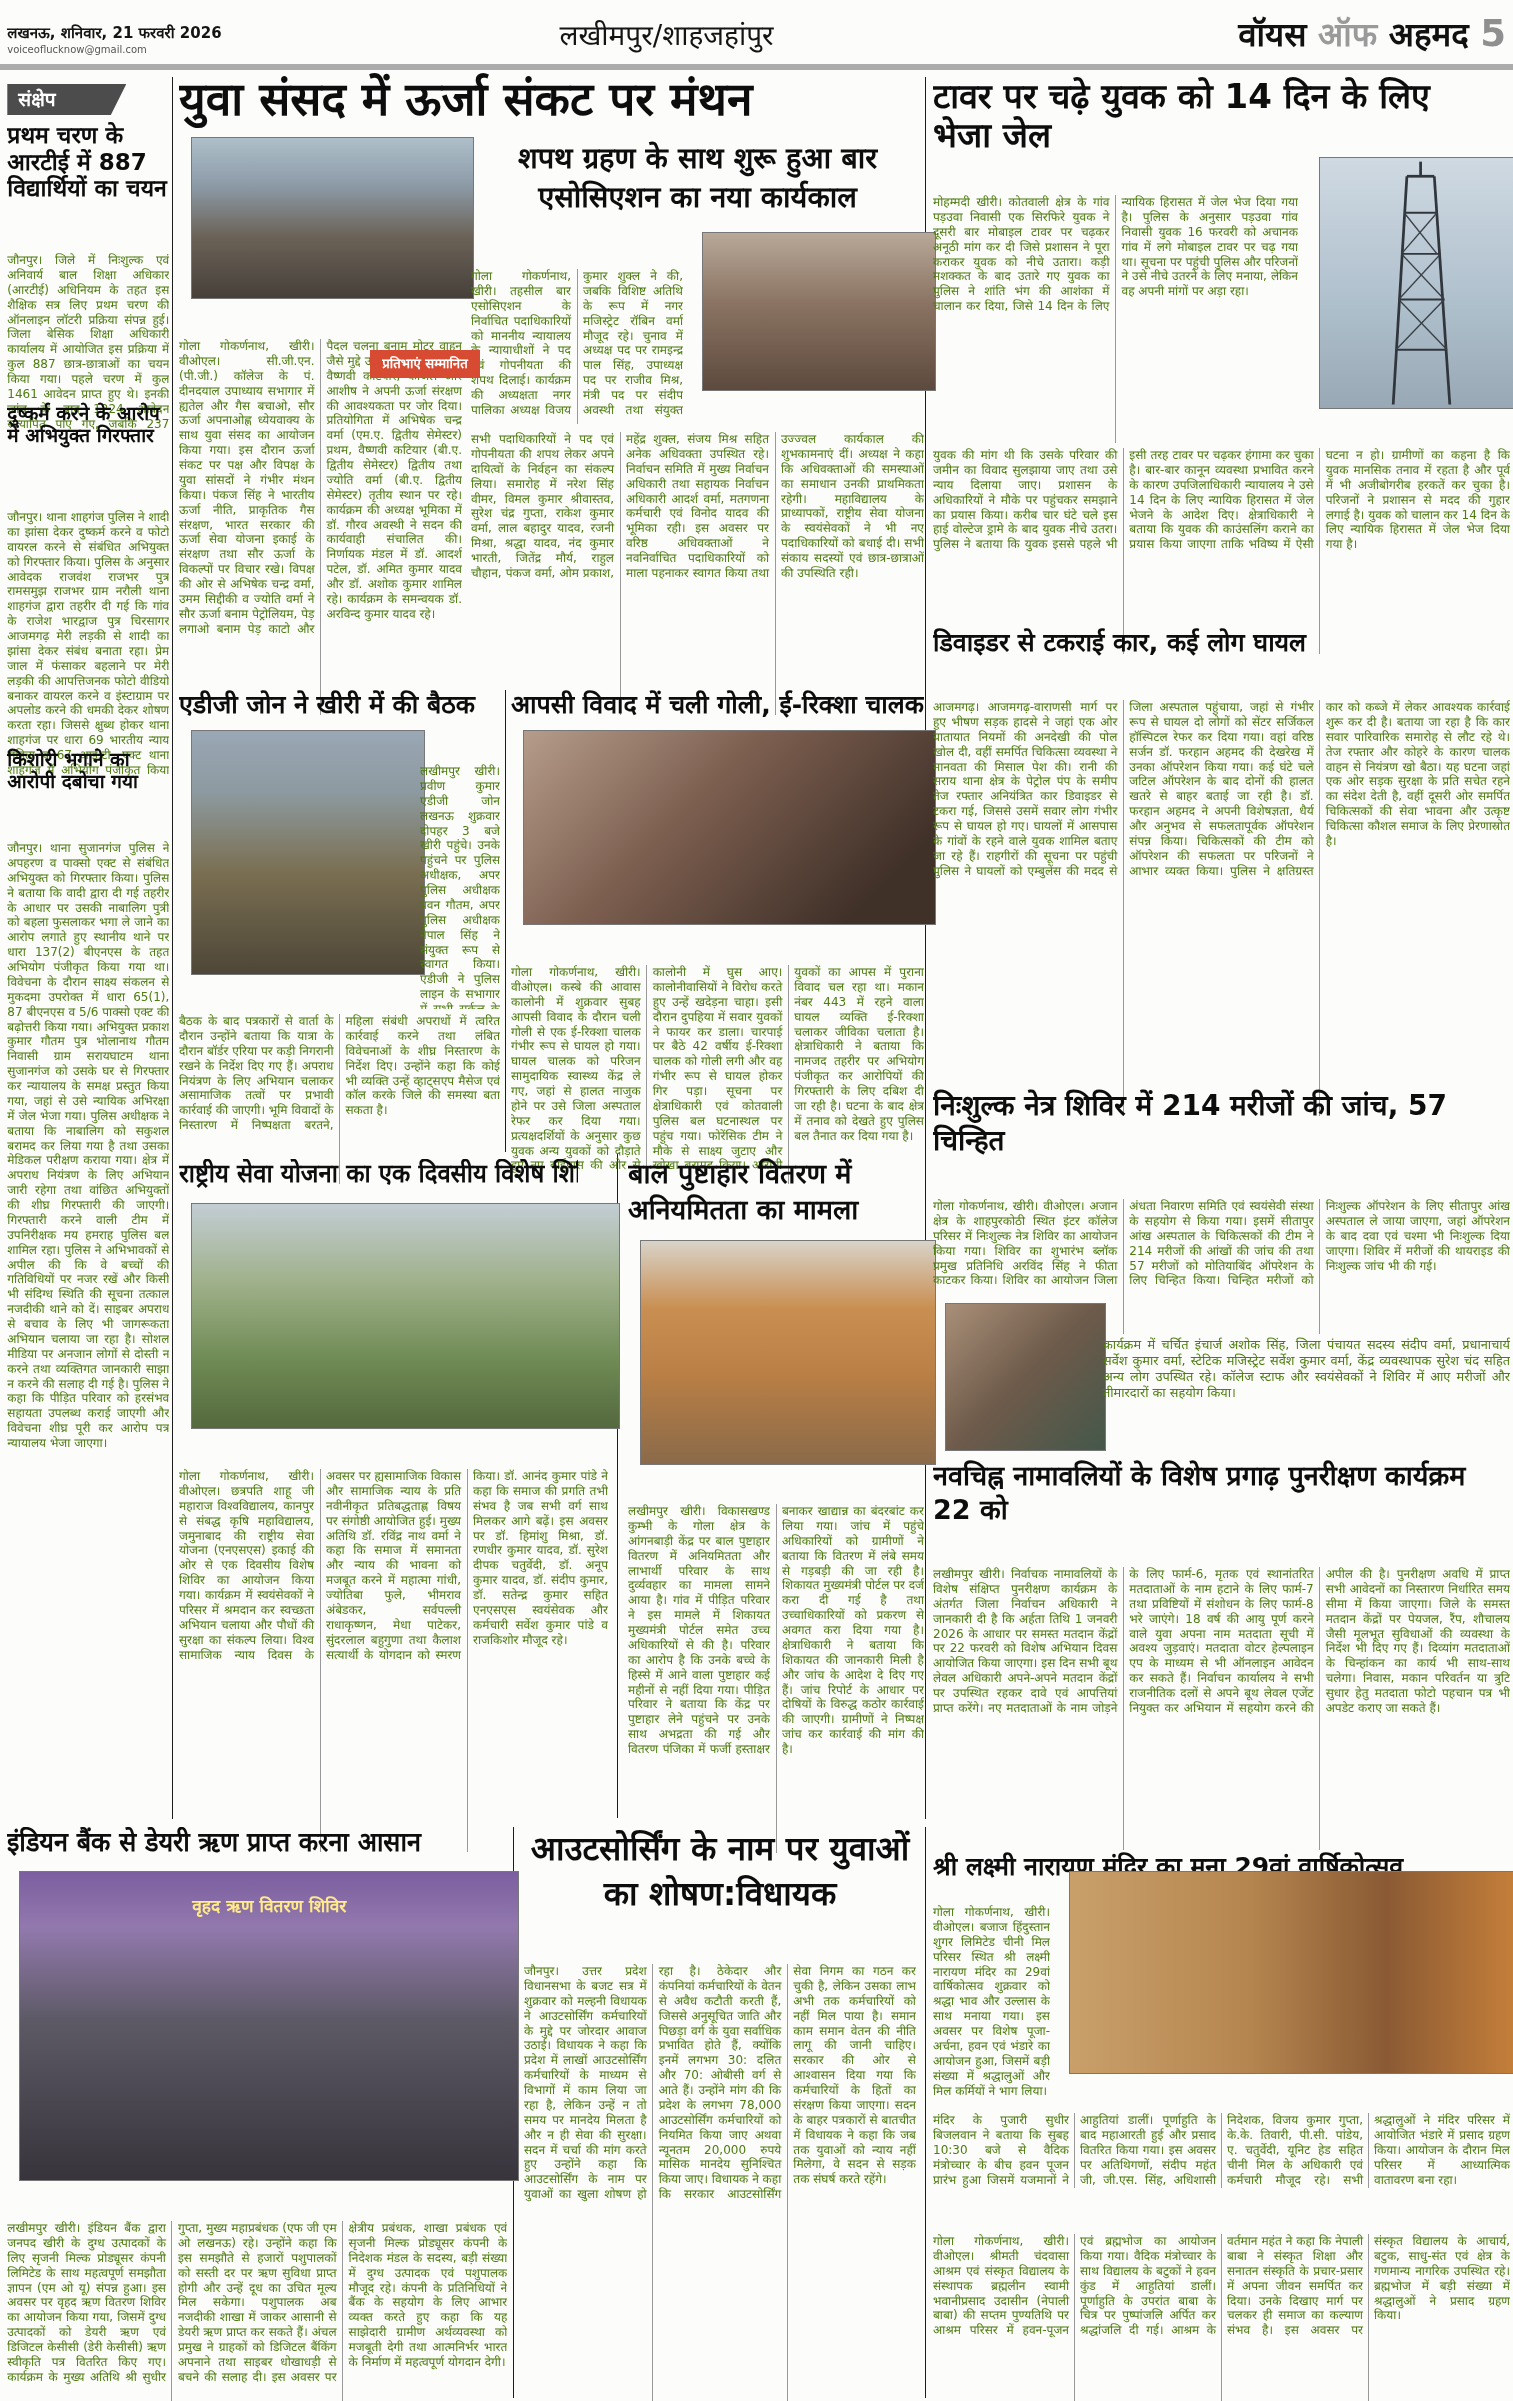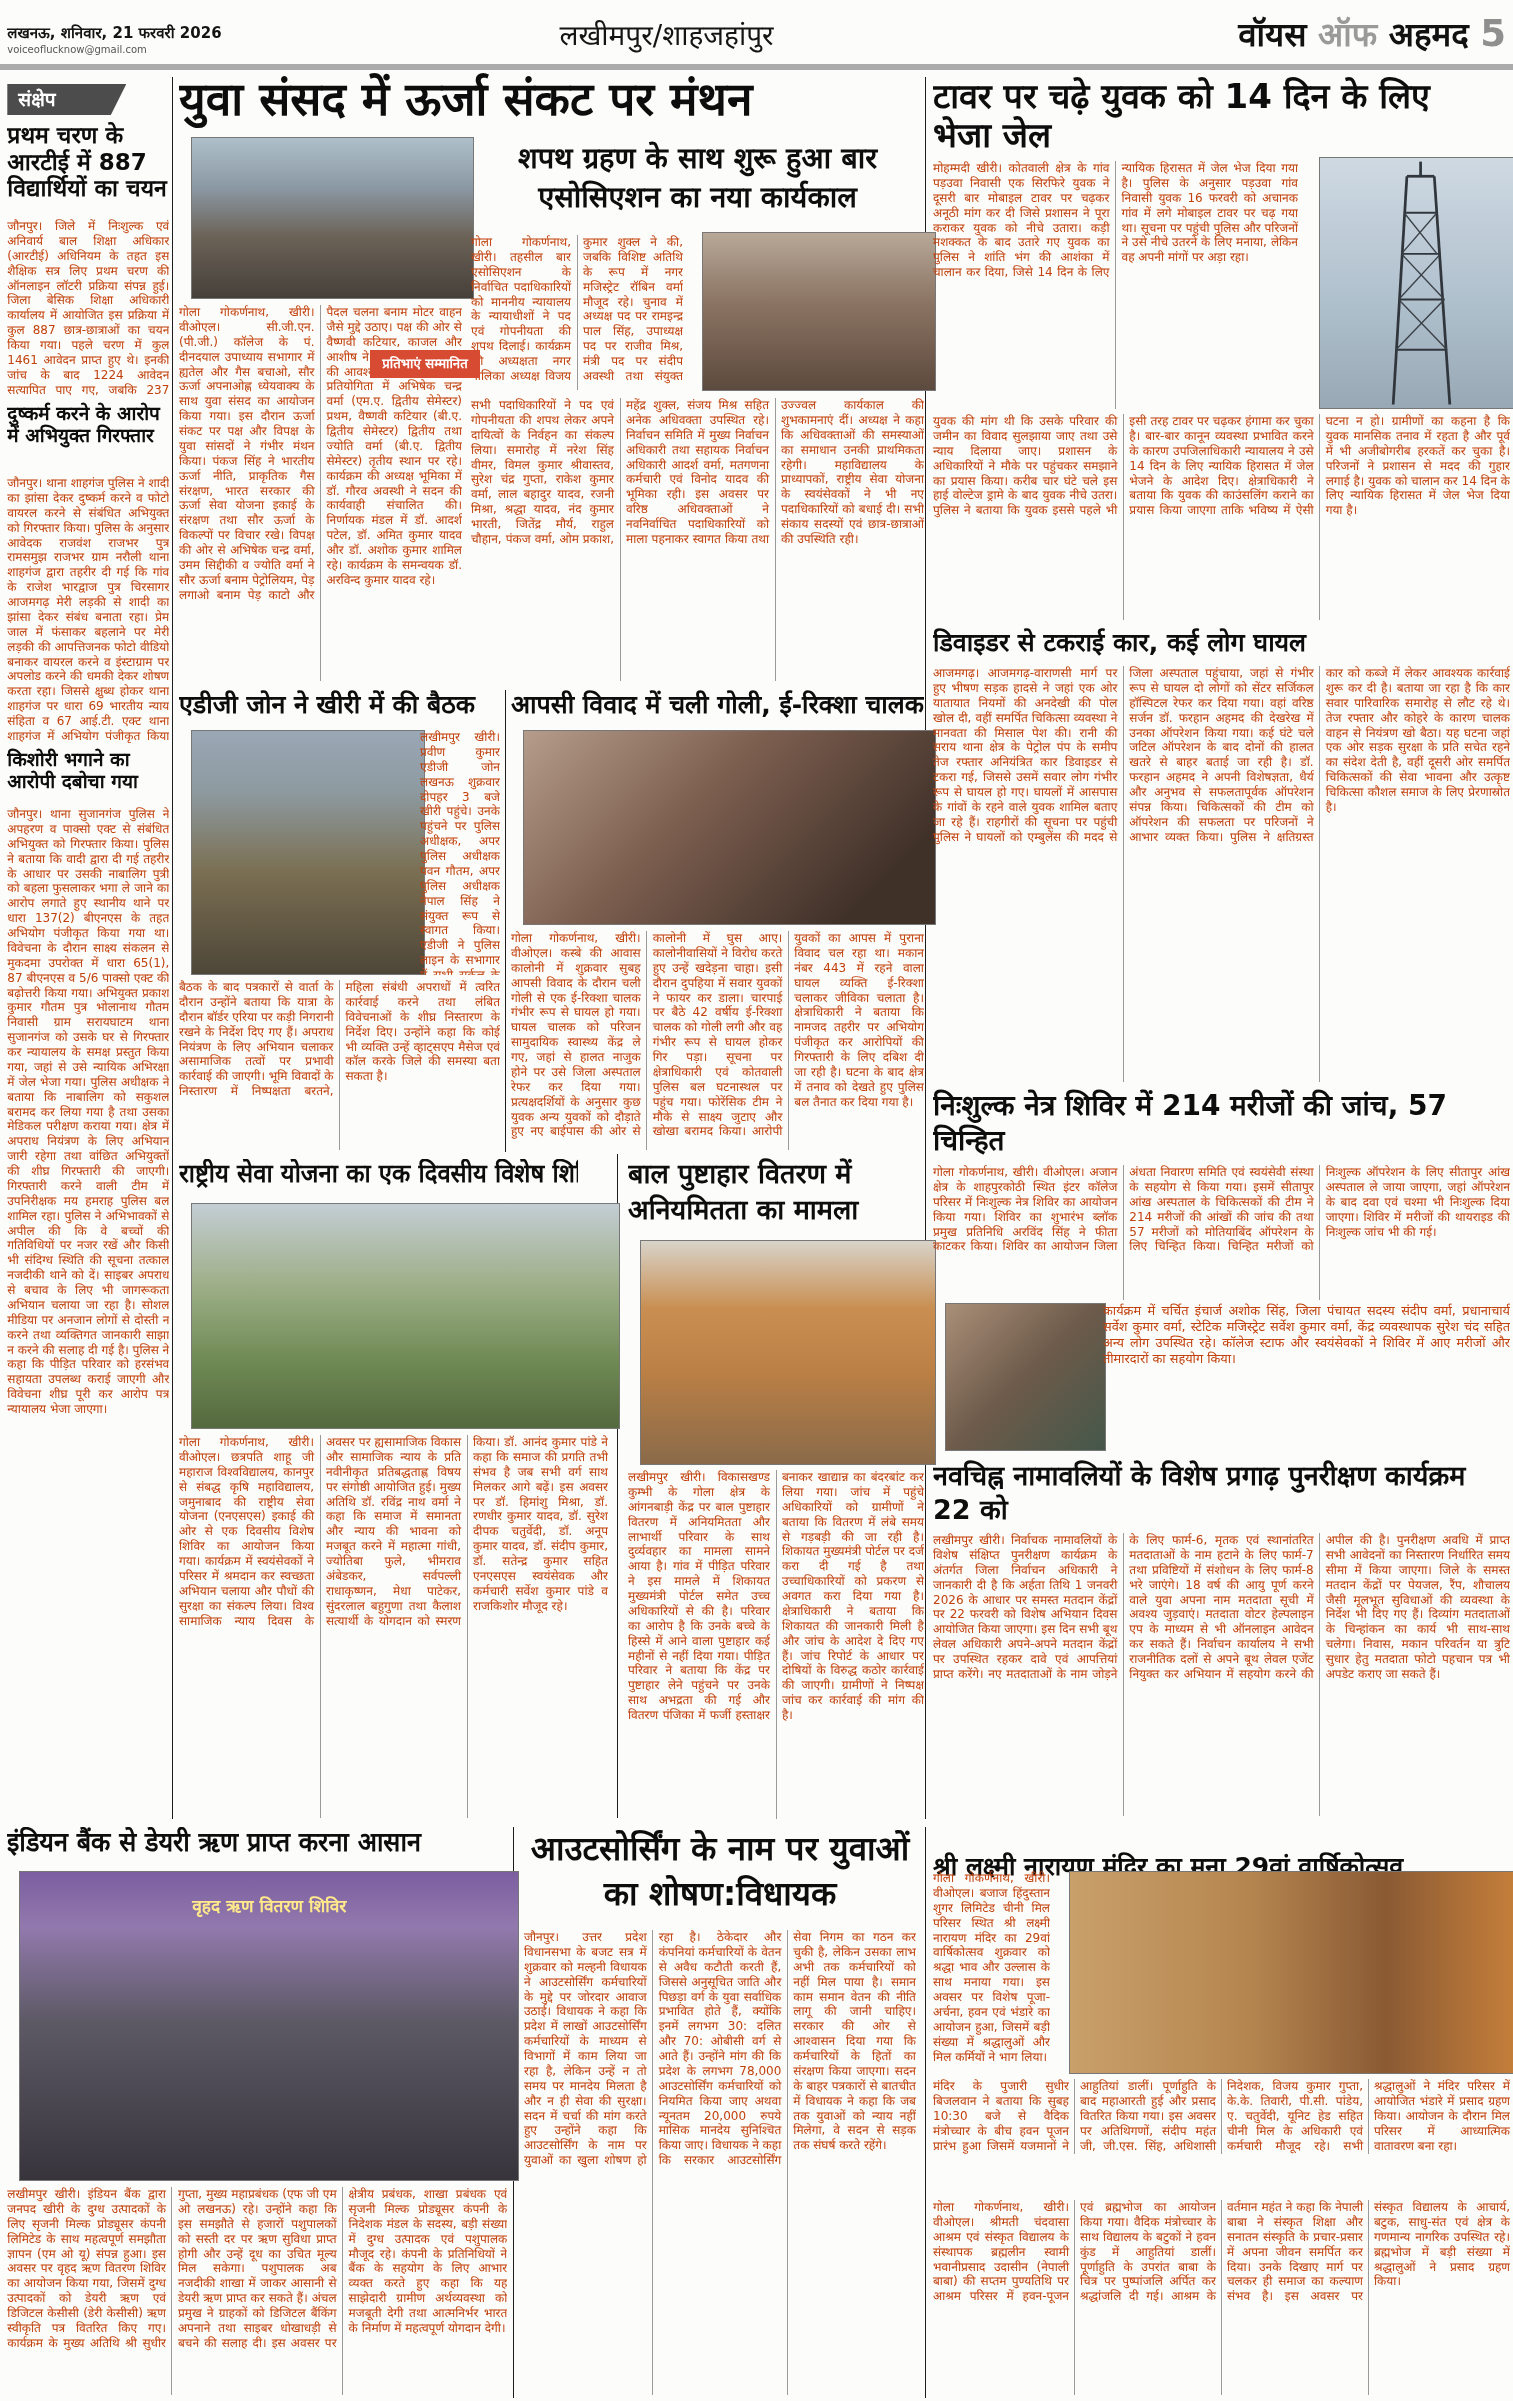--- a/index.html
+++ b/index.html
@@ -1,20 +1,20 @@
 <!DOCTYPE html>
 <html style="font-size:14.6px"><head>
 <meta charset="utf-8">
 <style>
   html,body{margin:0;padding:0;background:#e8e8e4;}
   #paper{position:relative;width:1513px;height:2401px;margin:0 auto;background:#fcfcfa;
          font-family:"DejaVu Sans",sans-serif;color:#141414;overflow:hidden;}
   .abs{position:absolute;}
-  .bodytxt{font-size:12px;line-height:1.24;text-align:justify;overflow:hidden;color:#c2410c;
-           word-break:break-word;}
+  .bodytxt{font-size:12px;line-height:1.24;text-align:justify;overflow:hidden;color:#4d7c0f;
+           word-break:break-word;margin-top:34px;}
   .cols2{column-count:2;column-gap:12px;column-rule:0.9px solid #999;}
   .cols3{column-count:3;column-gap:12px;column-rule:0.9px solid #999;}
   .cols4{column-count:4;column-gap:11px;column-rule:0.9px solid #999;}
   .head{font-weight:bold;color:#0d0d0d;line-height:1.16;overflow:hidden;}
   .photo{border:0.9px solid #777;box-sizing:border-box;overflow:hidden;margin-left:12px;}
   .vrule{width:1.4px;background:#1c1c1c;}
   .grayrule{background:#ababab;}
   .badge{background:#d84b33;color:#fff;font-weight:bold;text-align:center;}
   .brieftag{background:#4c4c4c;color:#fff;font-weight:bold;font-size:19px;line-height:31px;
             padding-left:11px;clip-path:polygon(0 0,100% 0,87% 100%,0 100%);}

